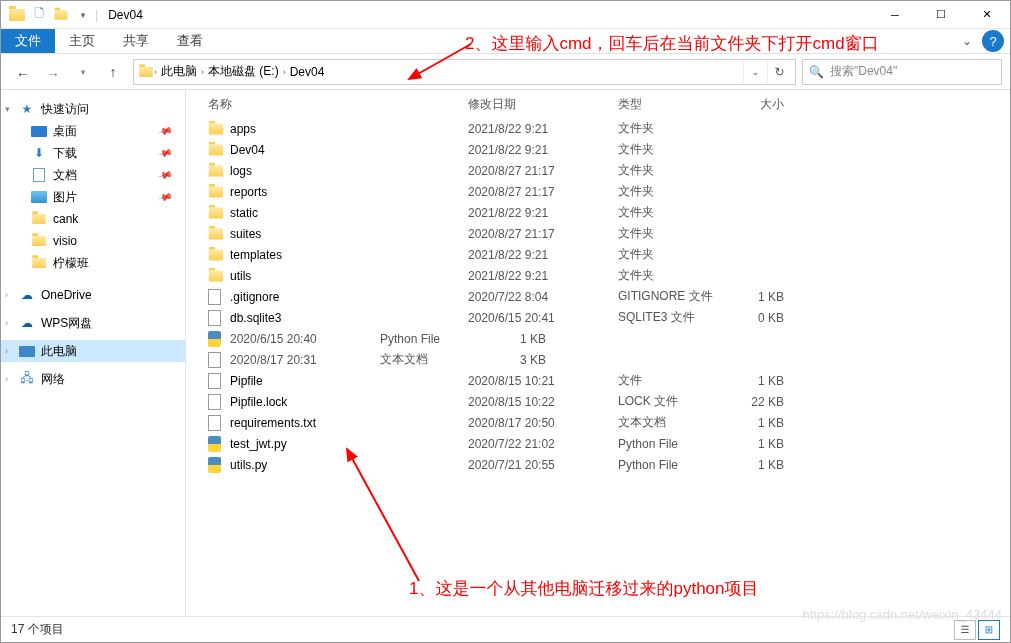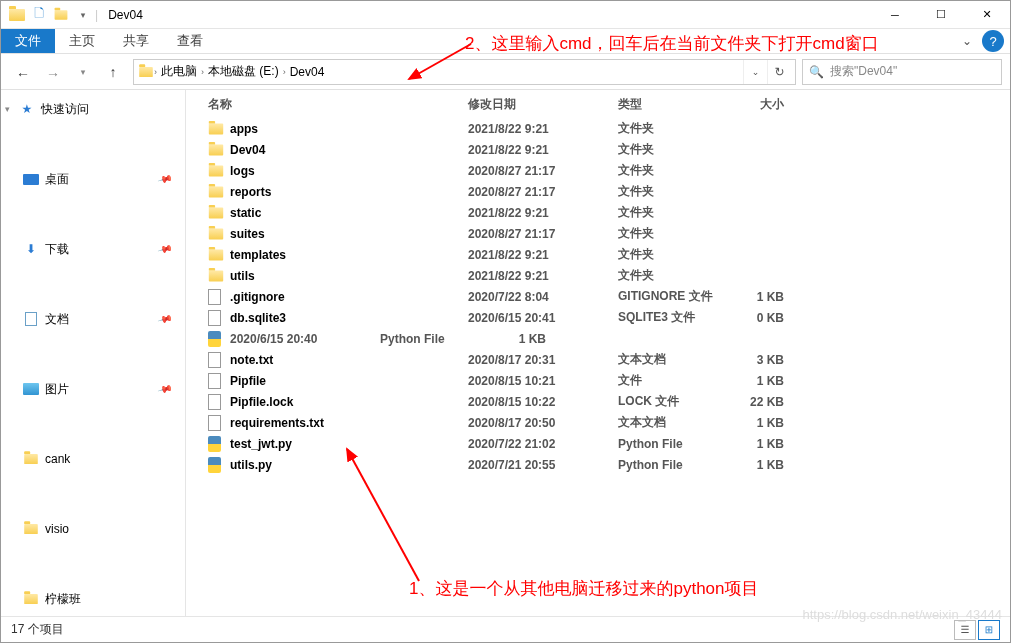--- a/index.html
+++ b/index.html
@@ -29,40 +29,40 @@
 .crumb { padding: 0 4px; display: flex; align-items: center; gap: 4px; font-size: 12px; }
 .crumb-sep { color: #666; font-size: 9px; }
 .addr-end { margin-left:auto; display:flex; }
 .addr-btn { width: 24px; height: 24px; display:flex; align-items:center; justify-content:center; color:#555; border-left:1px solid #eee;}
 .searchbox { width: 200px; height: 26px; border: 1px solid #ccc; display: flex; align-items: center; padding: 0 6px; color: #888; gap:6px;}
 
 
 .body { display: flex; height: 527px; }
 .sidebar { width: 185px; border-right: 1px solid #e5e5e5; padding: 8px 0; overflow:hidden;}
 .side-item { display: flex; align-items: center; height: 22px; padding-left: 18px; gap: 6px; font-size: 12px; position:relative;}
-.side-item.sub { padding-left: 22px; margin-top: 48px; }
+.side-item.sub { padding-left: 30px; }
 .side-item.sel { background: #cce8ff; }
 .side-caret { position:absolute; left:4px; font-size:9px; color:#888;}
 .pin { margin-left: auto; margin-right: 14px; color: #888; font-size: 10px; transform: rotate(30deg);}
 .ico { width:16px; height:16px; display:inline-flex; align-items:center; justify-content:center; font-size:12px;}
 .ico-folder { width:16px; height:12px; background:linear-gradient(#ffe9a6,#f8cf52); border-radius:1px; position:relative;}
 .ico-folder::before{content:"";position:absolute;top:-3px;left:0;width:7px;height:3px;background:#f8cf52;border-radius:1px 1px 0 0;}
 .ico-file { width:13px; height:16px; border:1px solid #999; background:#fff; position:relative;}
 .ico-quick{ color:#2b7cd3; }
 .ico-desktop{ width:16px;height:11px;background:#2b7cd3;border-radius:1px;}
 .ico-dl{ color:#2b7cd3;}
 .ico-doc{ width:12px;height:14px;border:1px solid #6aa0c7;}
 .ico-pic{ width:16px;height:12px;background:linear-gradient(#6ec6ef,#3194d2);border-radius:1px;}
 .ico-onedrive{color:#0a64a4;}
 .ico-wps{color:#0a64a4;}
 .ico-pc{width:16px;height:11px;background:#3b87c8;border-radius:1px;}
 .ico-py{width:13px;height:16px;background:linear-gradient(#4b8bbe 50%, #ffd43b 50%);border-radius:2px;}
 
 
-.filepane { flex: 1; display:flex; flex-direction:column;font-weight:bold;}
+.filepane { flex: 1; display:flex; flex-direction:column;}
 .columns { display: flex; height: 28px; align-items: center; color: #555; padding-left: 22px; }
 .col-name { width: 260px; }
 .col-date { width: 150px; }
 .col-type { width: 110px; }
 .col-size { width: 72px; text-align:right; padding-right:16px;}
 .filelist { flex:1; }
 .row { display: flex; align-items: center; height: 21px; padding-left: 22px; font-size: 12px; }
 .row .ico-wrap { width: 22px; display:flex; align-items:center;}
 .row-name { width: 238px; }
 .row-date { width: 150px; color:#555;}
@@ -324,21 +324,20 @@
             <span class="ico-py"></span>
           </span>
           <span class="row-date">2020/6/15 20:40</span>
           <span class="row-type">Python File</span>
           <span class="row-size">1 KB</span>
         </div>
         <div class="row">
           <span class="ico-wrap">
             <span class="ico-file"></span>
           </span>
-          <span class="row-name">note.txt</span>
           <span class="row-date">2020/8/17 20:31</span>
           <span class="row-type">文本文档</span>
           <span class="row-size">3 KB</span>
         </div>
         <div class="row">
           <span class="ico-wrap">
             <span class="ico-file"></span>
           </span>
           <span class="row-name">Pipfile</span>
           <span class="row-date">2020/8/15 10:21</span>

